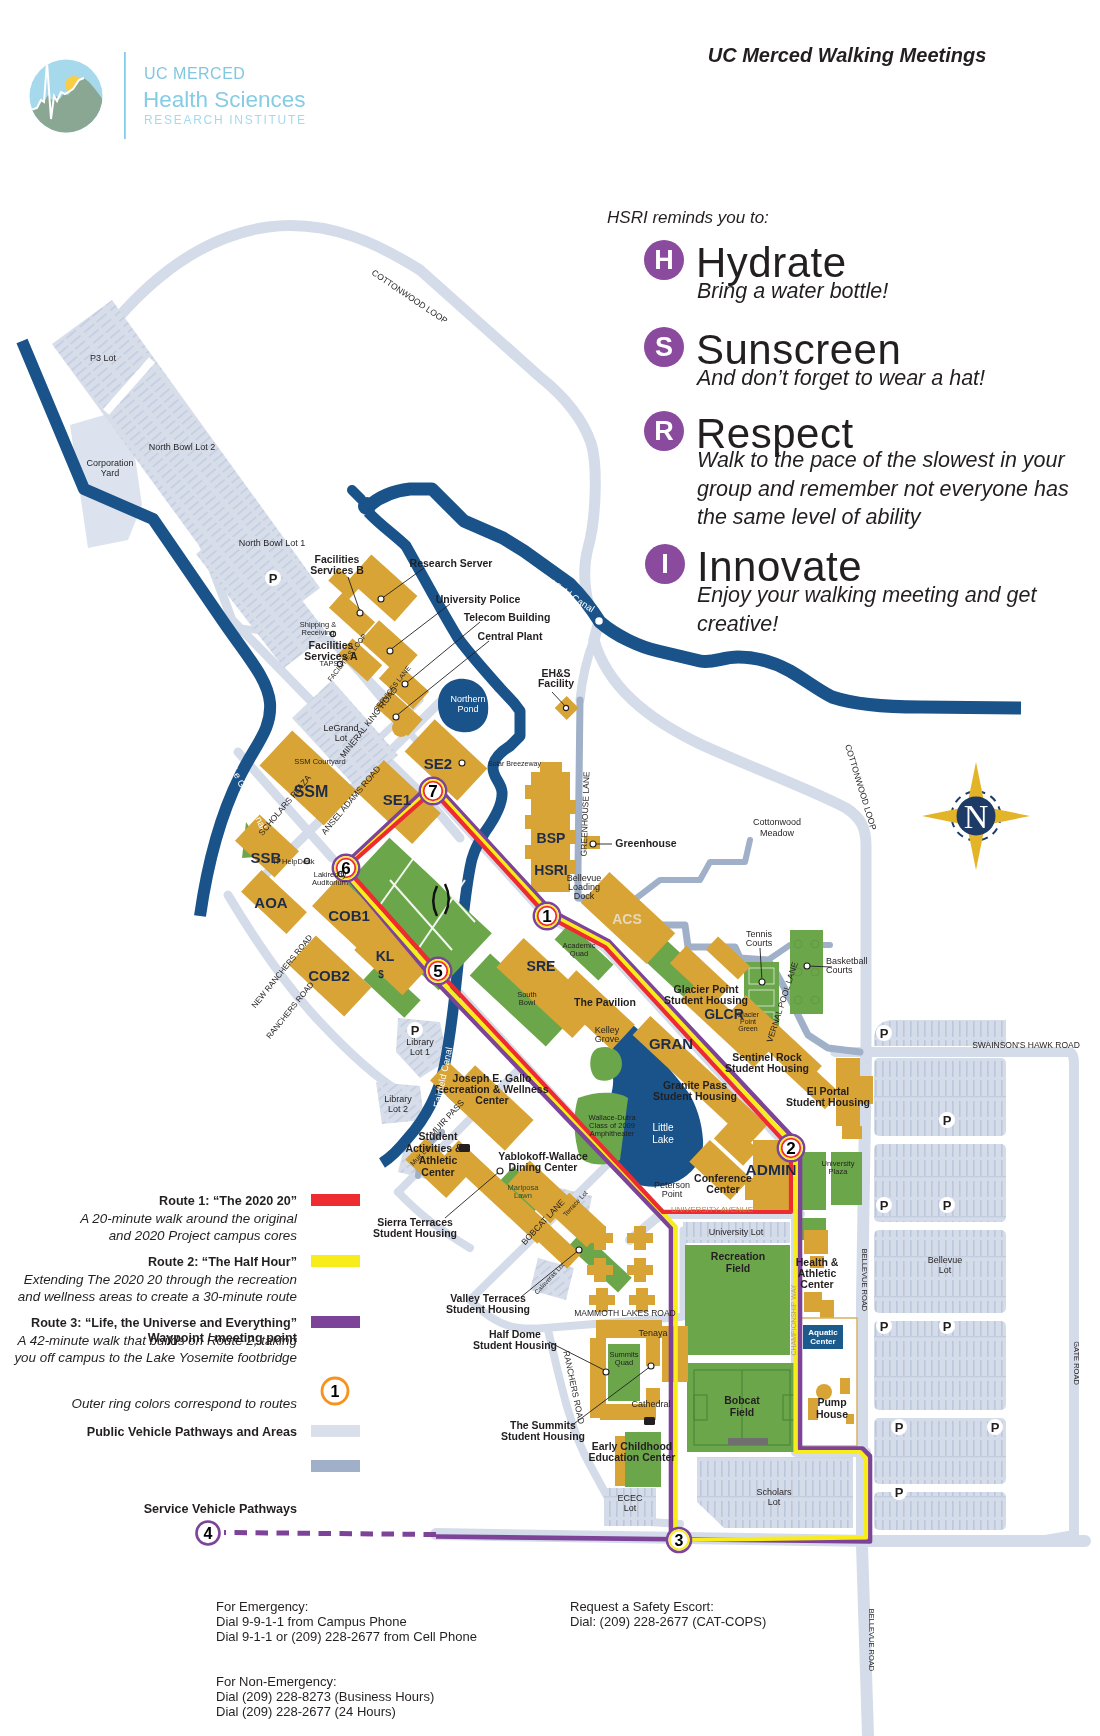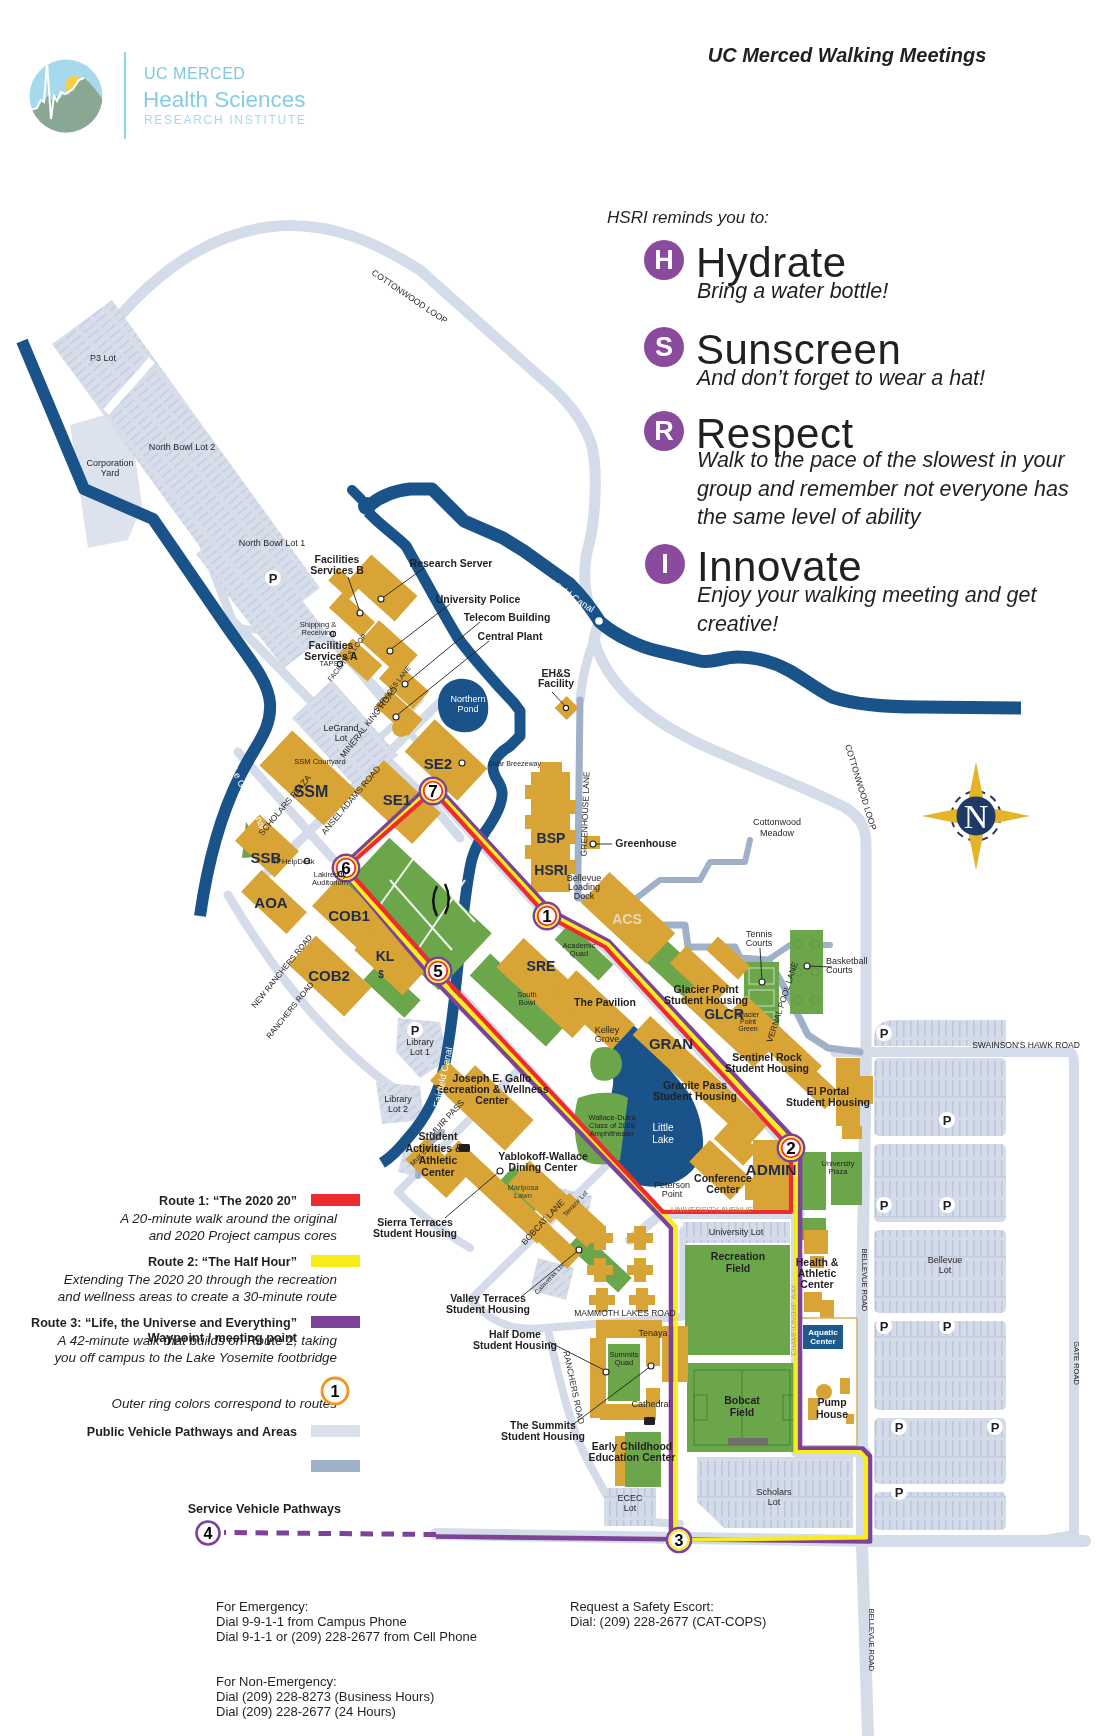--- a/index.html
+++ b/index.html
@@ -8,21 +8,21 @@
   .abs{position:absolute;}
   #mapsvg{position:absolute;left:0;top:0;}
   .ttl{font-size:20px;font-style:italic;font-weight:bold;letter-spacing:0px;}
   .para{font-size:17.05px;font-style:italic;line-height:21px;}
   .para .jl{text-align:justify;text-align-last:justify;height:21px;overflow:hidden;}
   .hsri-h{font-size:42px;letter-spacing:.5px;}
   .hsri-s{font-size:21.5px;font-style:italic;line-height:28.5px;}
   .pcirc{width:40px;height:40px;border-radius:50%;background:#8a4a9e;color:#fff;
          font-weight:bold;font-size:27px;text-align:center;line-height:40px;}
   .leg-b{font-size:12.6px;font-weight:bold;text-align:right;line-height:17px;white-space:nowrap;}
-  .leg-i{font-size:13.4px;font-style:italic;text-align:right;line-height:17px;white-space:nowrap;margin-left:40px;}
+  .leg-i{font-size:13.4px;font-style:italic;text-align:right;line-height:17px;white-space:nowrap;}
   .bot{font-size:13px;line-height:15px;}
 </style>
 </head>
 <body>
 
 <svg class="abs" style="left:0;top:0" width="340" height="160" viewBox="0 0 340 160">
   <defs>
       <clipPath id="lc">
         <circle cx="66" cy="96" r="36.5"></circle>
       </clipPath>
@@ -71,21 +71,21 @@
 <div class="abs leg-b" style="left:0;top:1315px;width:297px;">Route 3: “Life, the Universe and Everything”</div>
 <div class="abs leg-i" style="left:0;top:1332px;width:297px;">A 42-minute walk that builds on Route 2, taking<br>you off campus to the Lake Yosemite footbridge</div>
 <div class="abs" style="left:311px;top:1316px;width:49px;height:12px;background:#7c4399;"></div>
 
 <div class="abs leg-b" style="left:0;top:1330px;width:297px;">Waypoint / meeting point</div>
 <div class="abs leg-i" style="left:0;top:1395px;width:297px;">Outer ring colors correspond to routes</div>
 
 <div class="abs leg-b" style="left:0;top:1424px;width:297px;">Public Vehicle Pathways and Areas</div>
 <div class="abs" style="left:311px;top:1425px;width:49px;height:12px;background:#d9e0ec;"></div>
 
-<div class="abs leg-b" style="left:0;top:1501px;width:297px;padding-left:44px;">Service Vehicle Pathways</div>
+<div class="abs leg-b" style="left:0;top:1501px;width:297px;">Service Vehicle Pathways</div>
 <div class="abs" style="left:311px;top:1460px;width:49px;height:12px;background:#9fb0c8;"></div>
 
 <div class="abs bot" style="left:216px;top:1599px;">For Emergency:<br>Dial 9-9-1-1 from Campus Phone<br>Dial 9-1-1 or (209) 228-2677 from Cell Phone</div>
 <div class="abs bot" style="left:216px;top:1674px;">For Non-Emergency:<br>Dial (209) 228-8273 (Business Hours)<br>Dial (209) 228-2677 (24 Hours)</div>
 <div class="abs bot" style="left:570px;top:1599px;">Request a Safety Escort:<br>Dial: (209) 228-2677 (CAT-COPS)</div>
 
 <svg id="mapsvg" width="1100" height="1736" viewBox="0 0 1100 1736">
 <defs>
   <pattern id="hv" width="7" height="40" patternUnits="userSpaceOnUse">
     <rect width="7" height="40" fill="#d5dce9"></rect>

